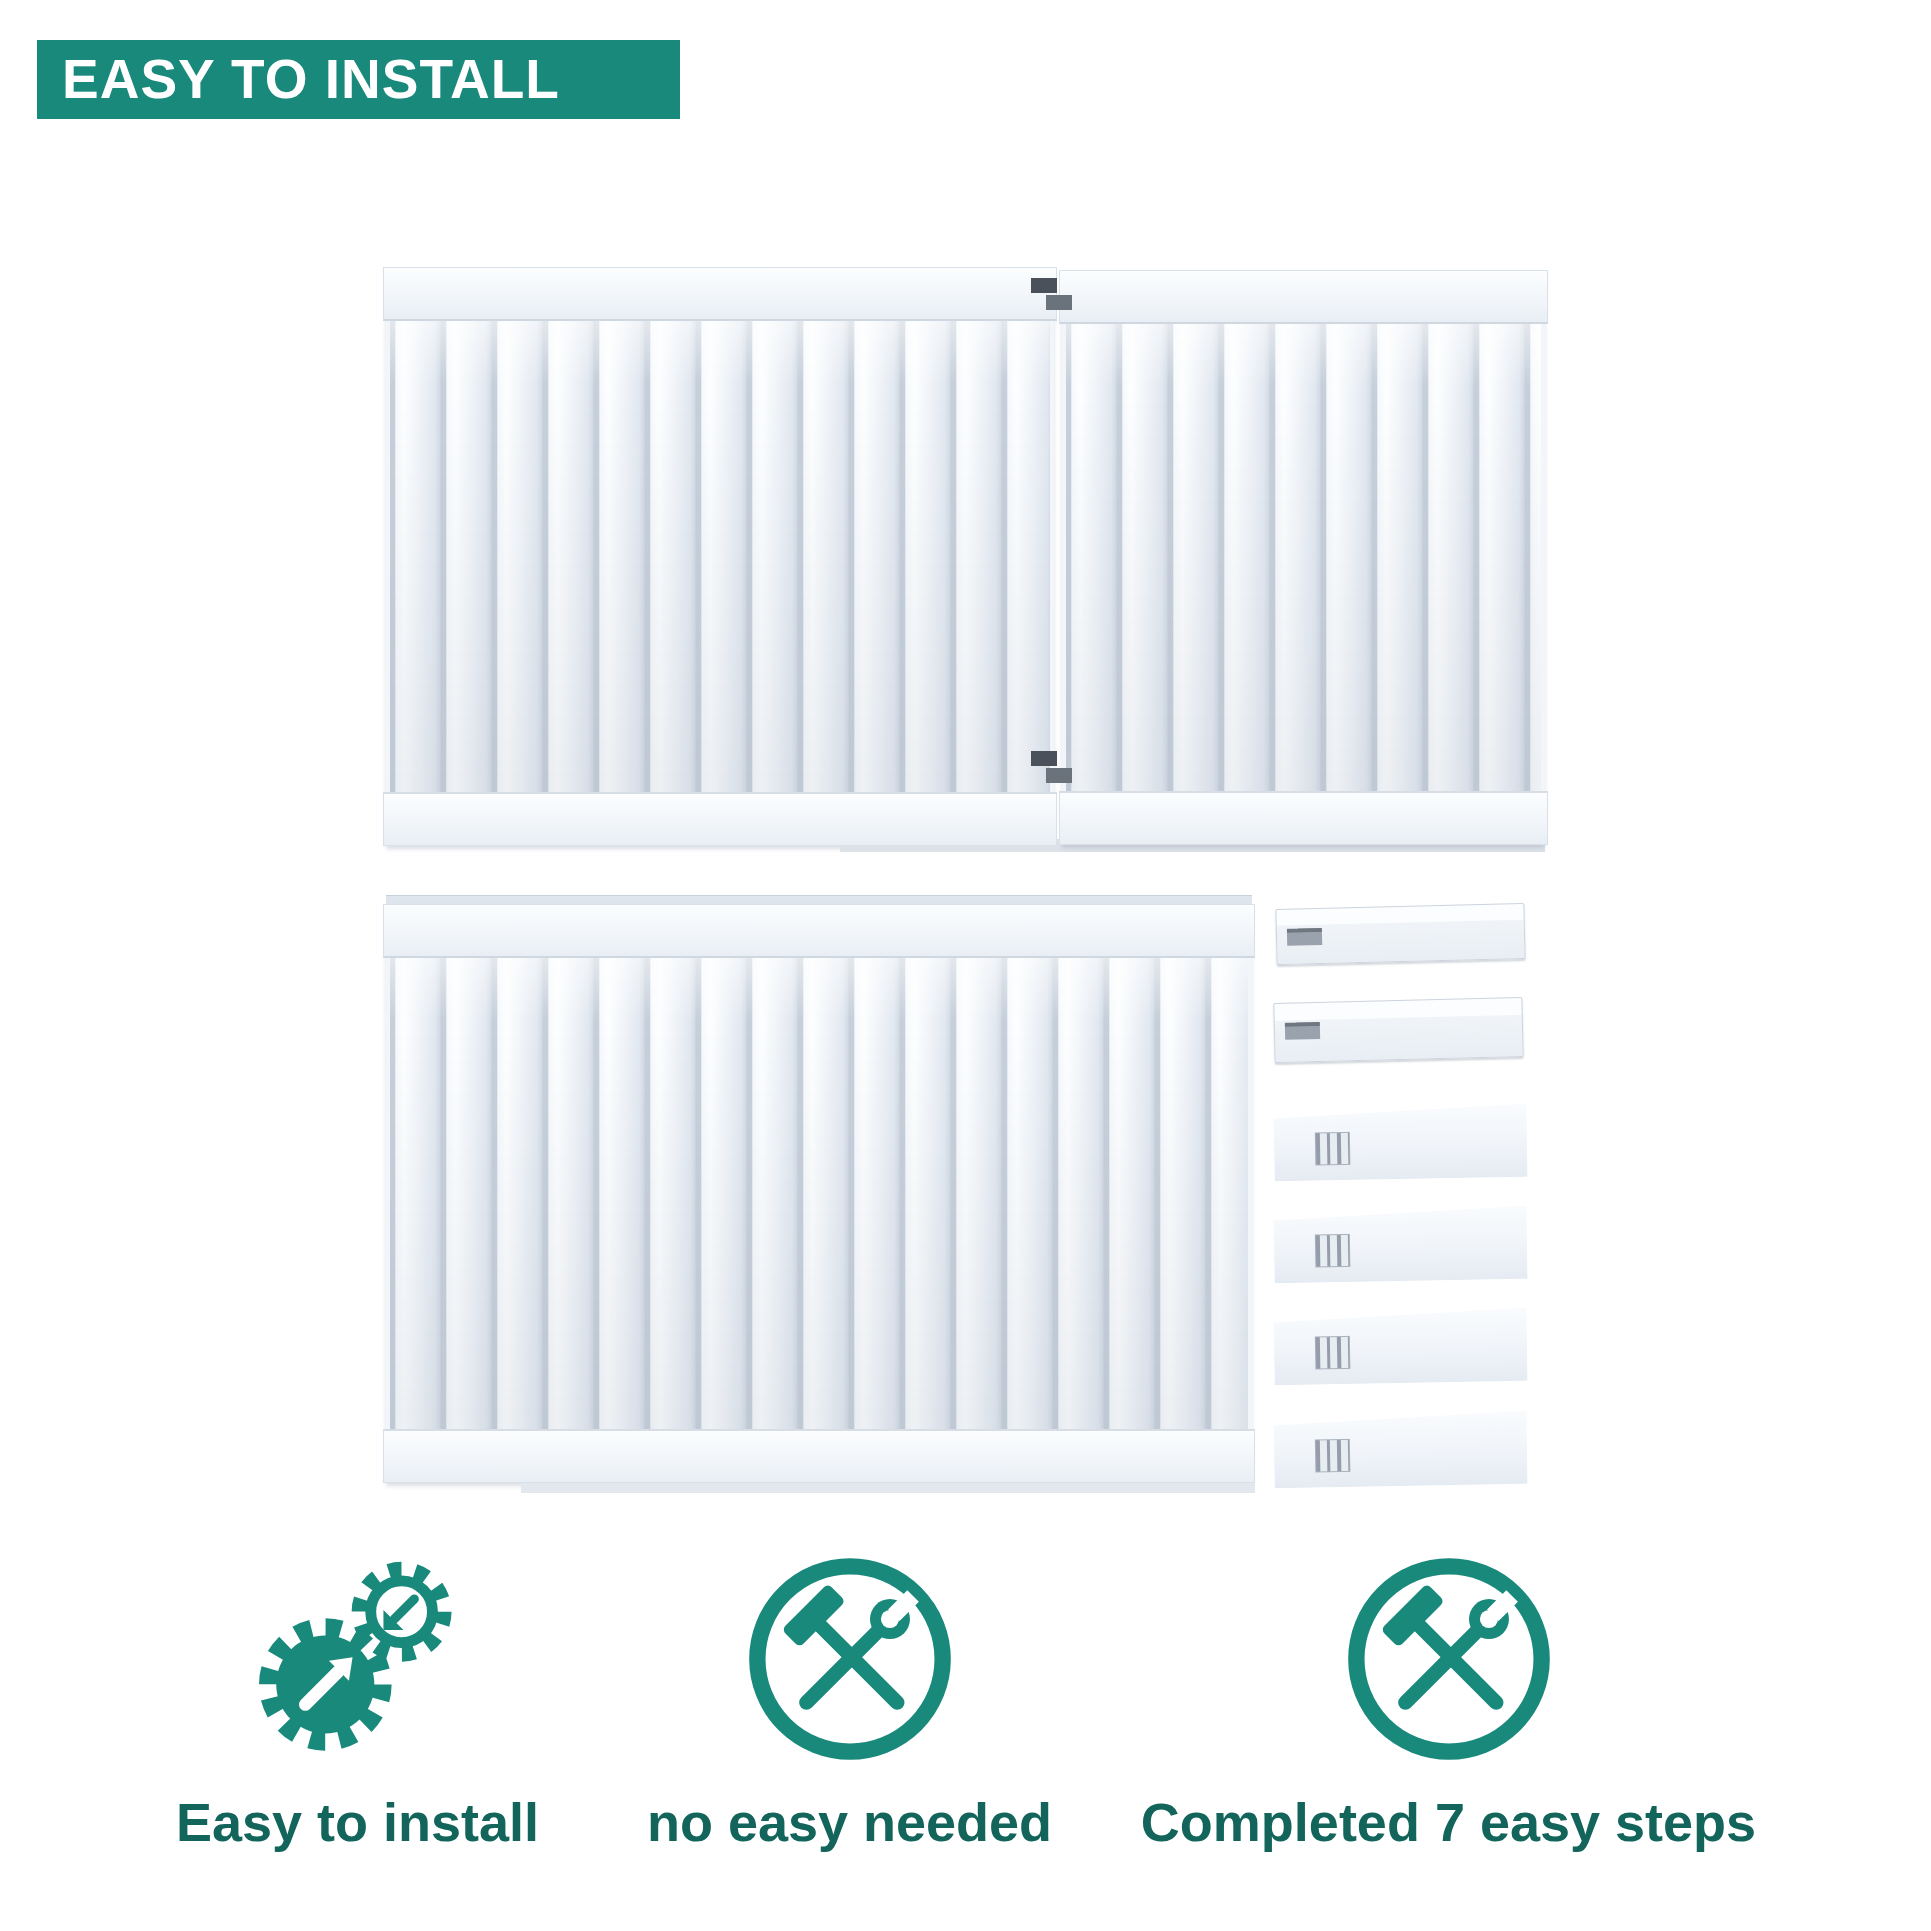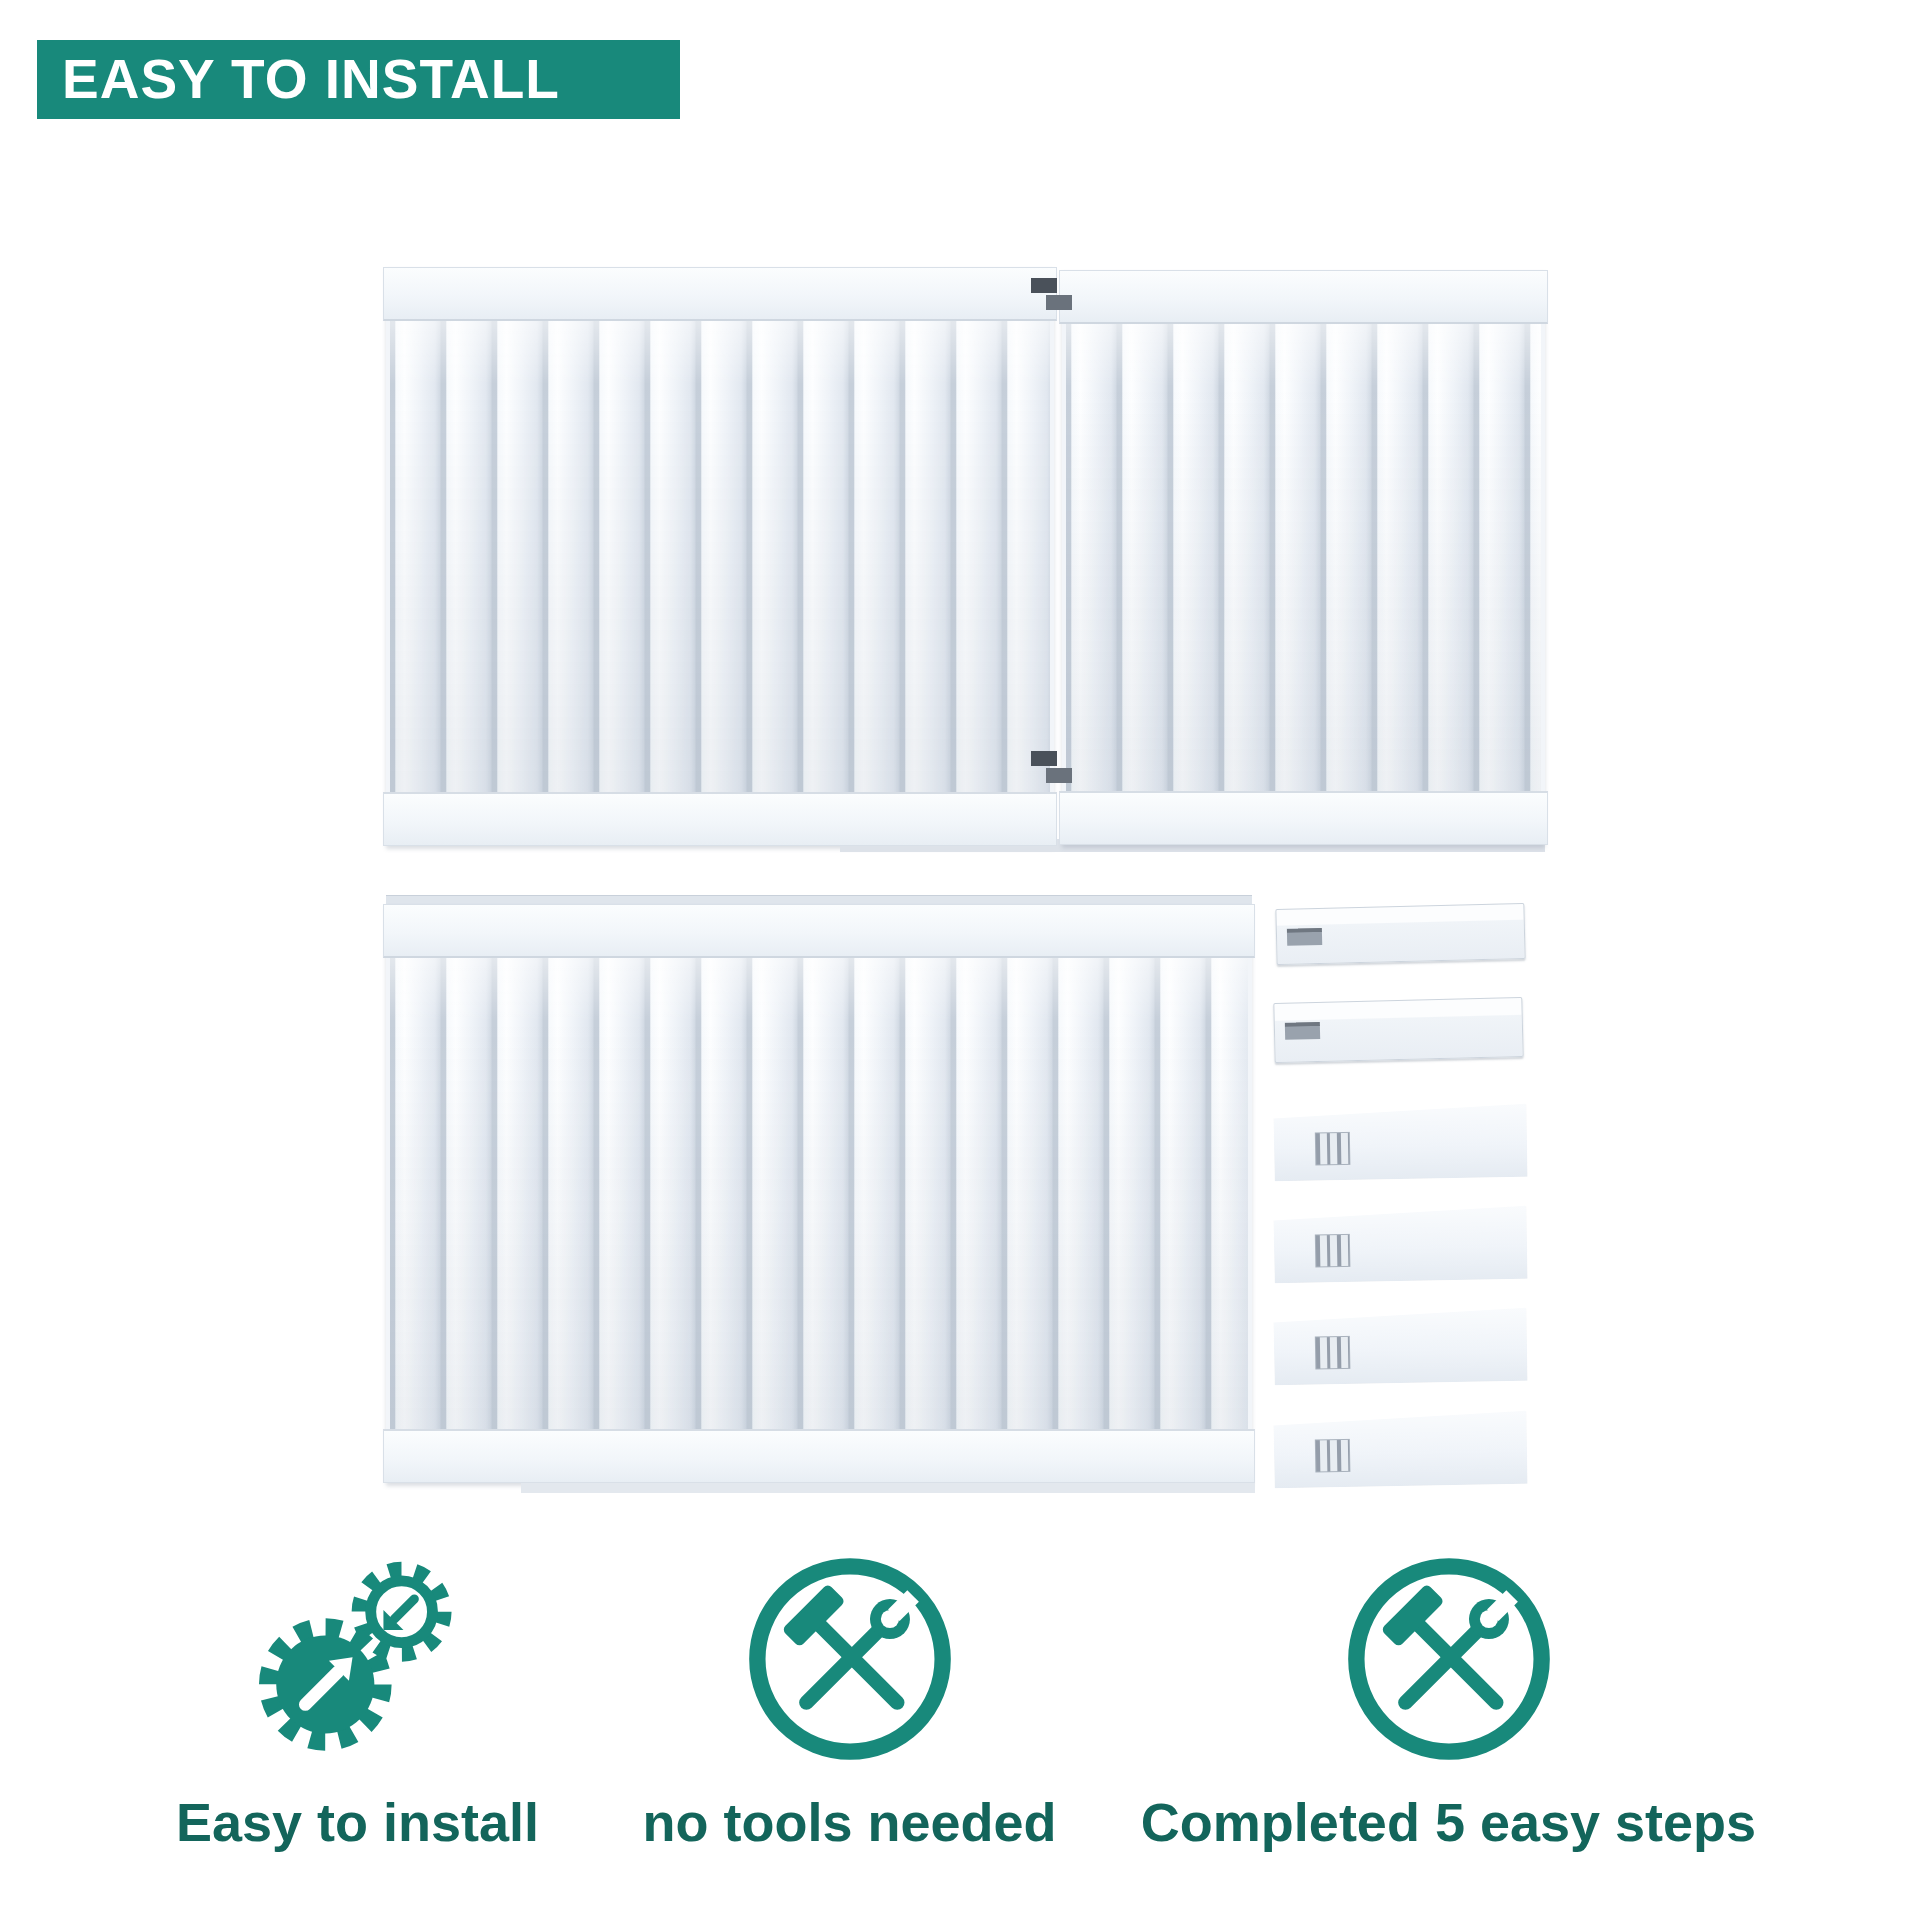--- a/index.html
+++ b/index.html
@@ -170,30 +170,30 @@
   <div class="feature f2">
     <svg class="icon" viewBox="0 0 120 120">
       <circle cx="60" cy="60" r="51" class="st" stroke-width="9" fill="none"></circle>
       <line x1="42" y1="40" x2="86" y2="84" class="st" stroke-width="8" stroke-linecap="round"></line>
       <rect x="22" y="29" width="36" height="14" rx="3" class="fl" transform="rotate(-45 40 36)"></rect>
       <line x1="36" y1="84" x2="78" y2="42" class="st" stroke-width="8" stroke-linecap="round"></line>
       <circle cx="82" cy="38" r="11" class="fl"></circle>
       <circle cx="82" cy="38" r="5" fill="#ffffff"></circle>
       <rect x="77.5" y="20" width="9" height="15" fill="#ffffff" transform="rotate(45 82 38)"></rect>
     </svg>
-    <div class="label">no tools needed</div>
+    <div class="label">no easy needed</div>
   </div>
 
   <div class="feature f3">
     <svg class="icon" viewBox="0 0 120 120">
       <circle cx="60" cy="60" r="51" class="st" stroke-width="9" fill="none"></circle>
       <line x1="42" y1="40" x2="86" y2="84" class="st" stroke-width="8" stroke-linecap="round"></line>
       <rect x="22" y="29" width="36" height="14" rx="3" class="fl" transform="rotate(-45 40 36)"></rect>
       <line x1="36" y1="84" x2="78" y2="42" class="st" stroke-width="8" stroke-linecap="round"></line>
       <circle cx="82" cy="38" r="11" class="fl"></circle>
       <circle cx="82" cy="38" r="5" fill="#ffffff"></circle>
       <rect x="77.5" y="20" width="9" height="15" fill="#ffffff" transform="rotate(45 82 38)"></rect>
     </svg>
-    <div class="label">Completed 5 easy steps</div>
+    <div class="label">Completed 7 easy steps</div>
   </div>
 
 </div>
 
 
 </body></html>

